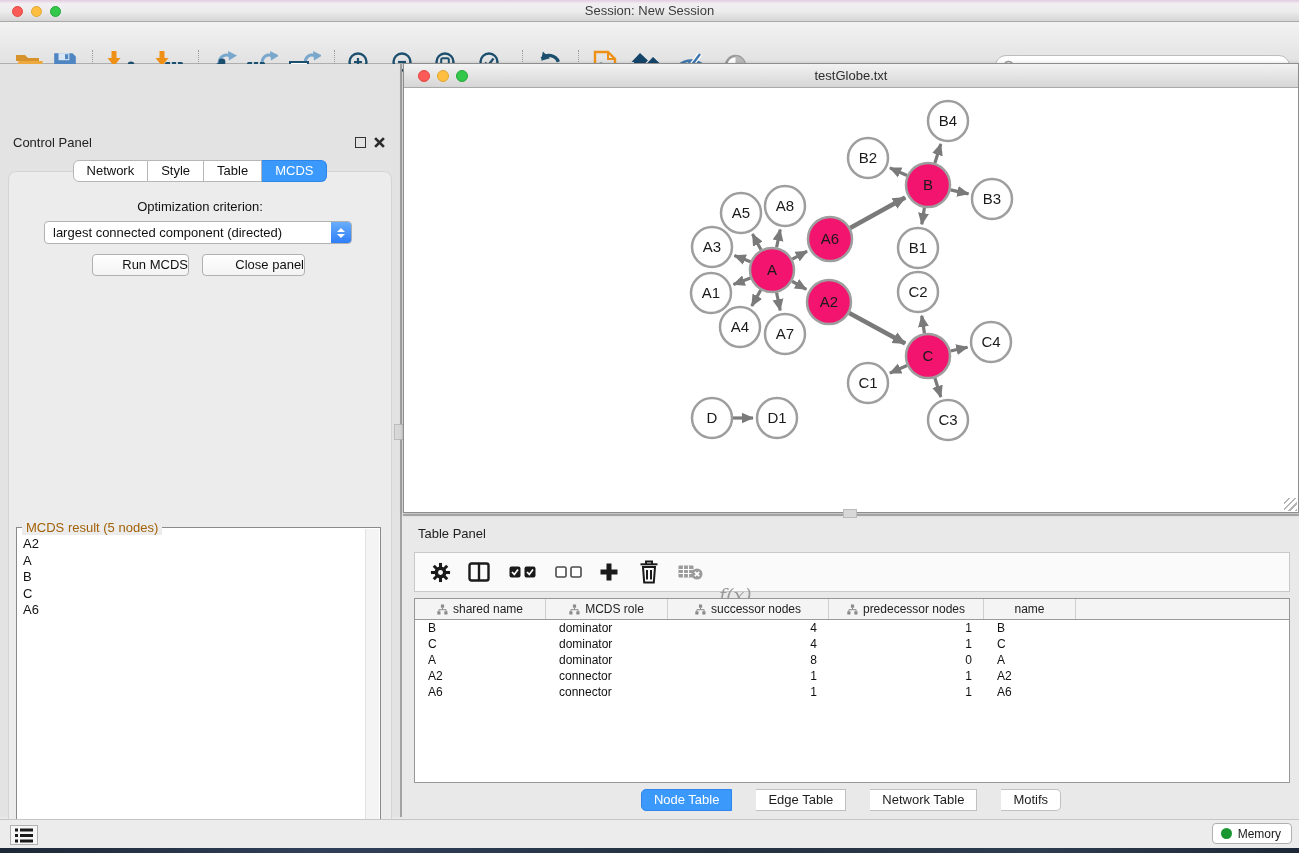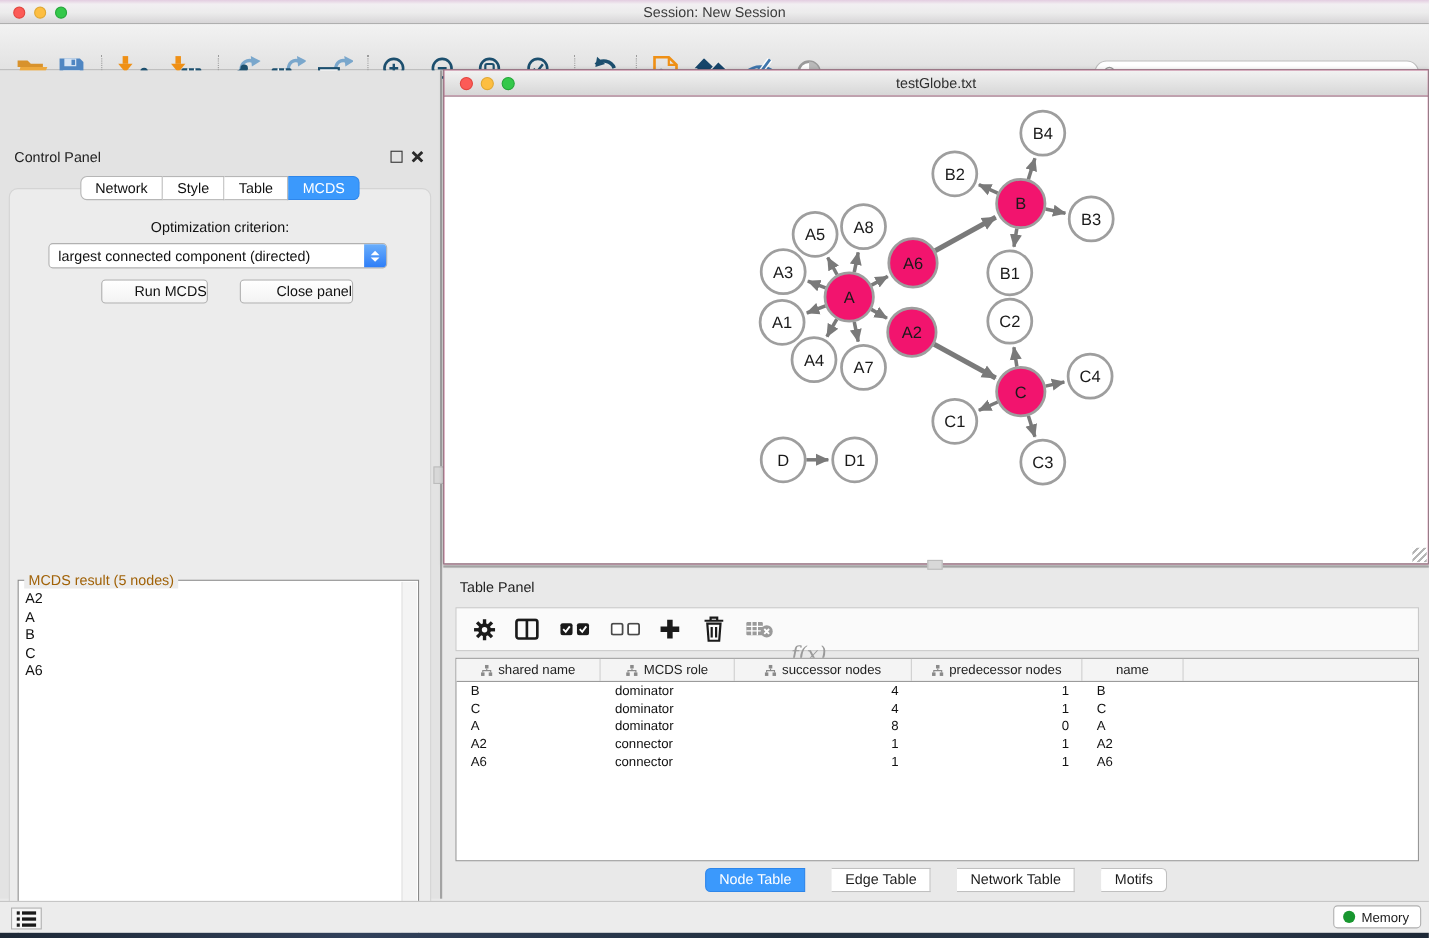--- a/index.html
+++ b/index.html
@@ -37,21 +37,21 @@
   .cp-tab.active { background:#3b99fc; border-color:#2e86ea; color:#fff; }
   #opt-label { left:0; top:135px; width:400px; text-align:center; font-size:13px; color:#111; }
   #criterion-select { left:44px; top:157px; width:308px; height:23px; background:#fff; border:1px solid #b1b1b1; border-radius:4px; display:flex; align-items:center; }
   #criterion-select .val { flex:1; padding-left:8px; font-size:13px; color:#111; white-space:nowrap; }
   #criterion-select .stepper { width:20px; height:21px; border-radius:0 3px 3px 0; background:linear-gradient(180deg,#6aaefb,#2e7ef8); display:flex; flex-direction:column; align-items:center; justify-content:center; gap:2px; }
   .chev { width:0; height:0; border-left:4px solid transparent; border-right:4px solid transparent; }
   .chev.up { border-bottom:4px solid #fff; }
   .chev.dn { border-top:4px solid #fff; }
   .cp-btn { position:absolute; top:190px; height:22px; background:linear-gradient(180deg,#ffffff,#f3f3f3); border:1px solid #b1b1b1; border-radius:4px; font-size:13px; color:#111; text-align:right; line-height:20px; }
   #run-btn { left:92px; width:97px; }
-  #close-btn { left:202px; width:103px;margin-left:16px; }
+  #close-btn { left:202px; width:103px; }
   #result-group { left:16px; top:463px; width:365px; height:331px; background:#fff; border:1px solid #8a8a8a; }
   #result-title { position:absolute; top:-8px; left:5px; background:#ececec; padding:0 4px; font-size:13px; color:#a16207; }
   #result-scroll { position:absolute; right:1px; top:1px; bottom:1px; width:14px; background:#f4f4f4; border-left:1px solid #e2e2e2; }
   #mcds-result-list { position:absolute; left:4px; top:8px; right:18px; bottom:4px; overflow:hidden; }
   .result-item { font-size:13px; line-height:16.5px; color:#111; padding-left:2px; }
   #v-divider { left:400px; top:64px; width:2px; height:753px; background:#a3a3a3; }
   #v-handle { left:394px; top:424px; width:13px; height:16px; background:#d8d8d8; border:1px solid #bcbcbc; }
 
   
   #net-window { left:403px; top:63px; width:896px; height:450px; background:#be185d; border:1px solid #8e8e8e; box-shadow:0 1px 4px rgba(0,0,0,.25); }

